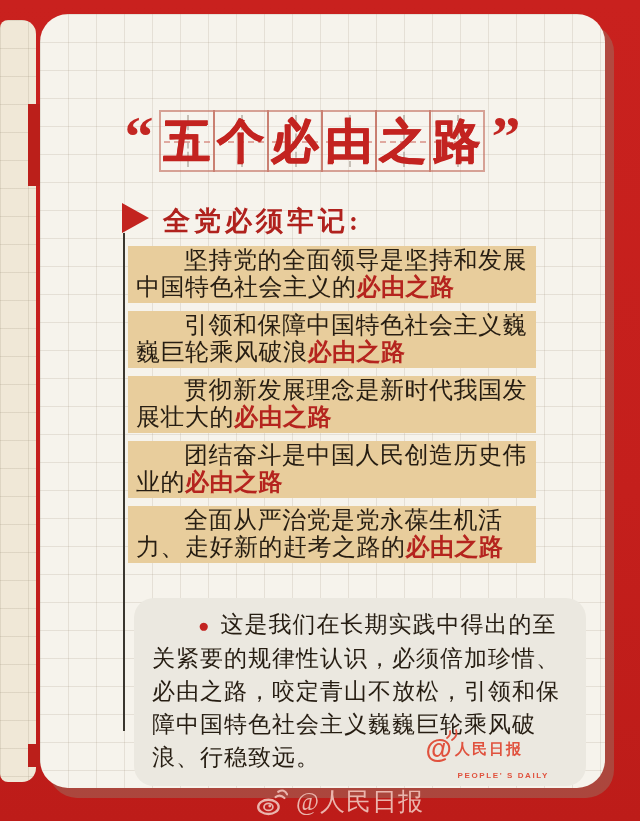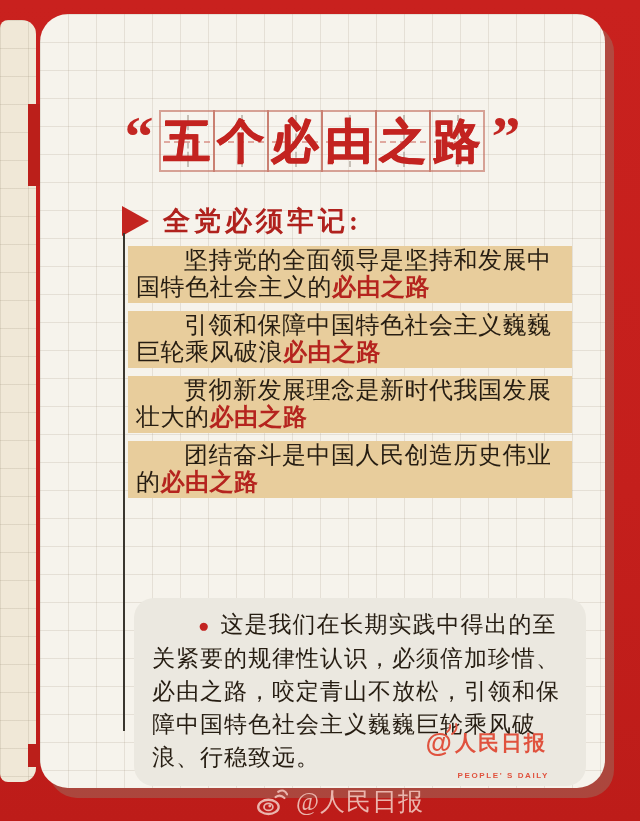--- a/index.html
+++ b/index.html
@@ -64,40 +64,40 @@
   }
   .title-char{
     position:relative; z-index:1;
     font-size:47px; font-weight:bold; color:#c32320;
     text-shadow:1px 0 0 currentColor, 0 1px 0 currentColor;
   }
 
   
   .label-row{
     position:absolute; top:189px; left:82px;
-    display:flex; align-items:center;
+    display:flex; 
   }
   .flag-triangle{
     width:0; height:0;
     border-left:27px solid #c32420;
     border-top:15px solid transparent;
     border-bottom:15px solid transparent;
   }
   .label-text{
     margin-left:14px;
     font-size:27px; font-weight:bold; color:#b0211d; letter-spacing:4px;
   }
   .flagpole{
     position:absolute; left:83px; top:219px; height:498px;
     border-left:2px solid #3a362f;
   }
 
   
   .blocks{
-    position:absolute; left:88px; top:232px; width:444px;
+    position:absolute; left:88px; top:232px; width:408px;
   }
   .path-block{
     background:#e8cd9c;
     margin-bottom:8px;
     padding:1px 6px 2px 8px;
     font-size:24px; line-height:27px; letter-spacing:0.5px;
     color:#261d12; font-weight:500;
     text-indent:2em;
   }
   .must-road{ color:#b5241e; font-weight:bold; }
@@ -120,24 +120,24 @@
     position:absolute; right:56px; bottom:8px;
     color:#e0523e; text-align:left;
   }
   .pd-logo-top{ display:flex; align-items:center; }
   .at-wrap{ position:relative; margin-right:3px; }
   .at-glyph{
     font-family:"Liberation Sans","DejaVu Sans",sans-serif;
     font-size:27px; font-weight:bold; line-height:1;
   }
   .waves-svg{ position:absolute; top:-7px; right:-7px; }
-  .pd-zh{ font-size:21px; font-weight:bold; letter-spacing:2px; }
+  .pd-zh{ font-size:15px; font-weight:bold; letter-spacing:2px; }
   .pd-en{
     font-family:"Liberation Sans","DejaVu Sans",sans-serif;
-    font-size:8px; font-weight:bold; letter-spacing:1.6px; margin-left:32px; margin-top:14px;
+    font-size:8px; font-weight:bold; letter-spacing:1.6px; margin-left:32px; margin-top:8px;
   }
 
   
   .watermark{
     position:absolute; left:256px; top:785px;
     display:flex; align-items:center; gap:8px;
     color:#eab5ad;
   }
   .watermark-text{ font-size:25px; letter-spacing:1px; }
 </style>
@@ -179,20 +179,21 @@
       <span class="flag-triangle"></span>
       <span class="label-text">全党必须牢记:</span>
     </div>
     <div class="flagpole"></div>
 
     <div class="blocks">
       <p class="path-block"><span>坚持党的全面领导是坚持和发展中国特色社会主义的</span><span class="must-road">必由之路</span></p>
       <p class="path-block"><span>引领和保障中国特色社会主义巍巍巨轮乘风破浪</span><span class="must-road">必由之路</span></p>
       <p class="path-block"><span>贯彻新发展理念是新时代我国发展壮大的</span><span class="must-road">必由之路</span></p>
       <p class="path-block"><span>团结奋斗是中国人民创造历史伟业的</span><span class="must-road">必由之路</span></p>
+      <p class="path-block"><span>全面从严治党是党永葆生机活力、走好新的赶考之路的</span><span class="must-road">必由之路</span></p>
     </div>
 
     <div class="summary-card">
       <p class="summary-text"><span class="bullet-dot">●</span><span>这是我们在长期实践中得出的至关紧要的规律性认识，必须倍加珍惜、必由之路，咬定青山不放松，引领和保障中国特色社会主义巍巍巨轮乘风破浪、行稳致远。</span></p>
     </div>
 
     <div class="pd-logo">
       <div class="pd-logo-top">
         <span class="at-wrap">
           <span class="at-glyph">@</span>

